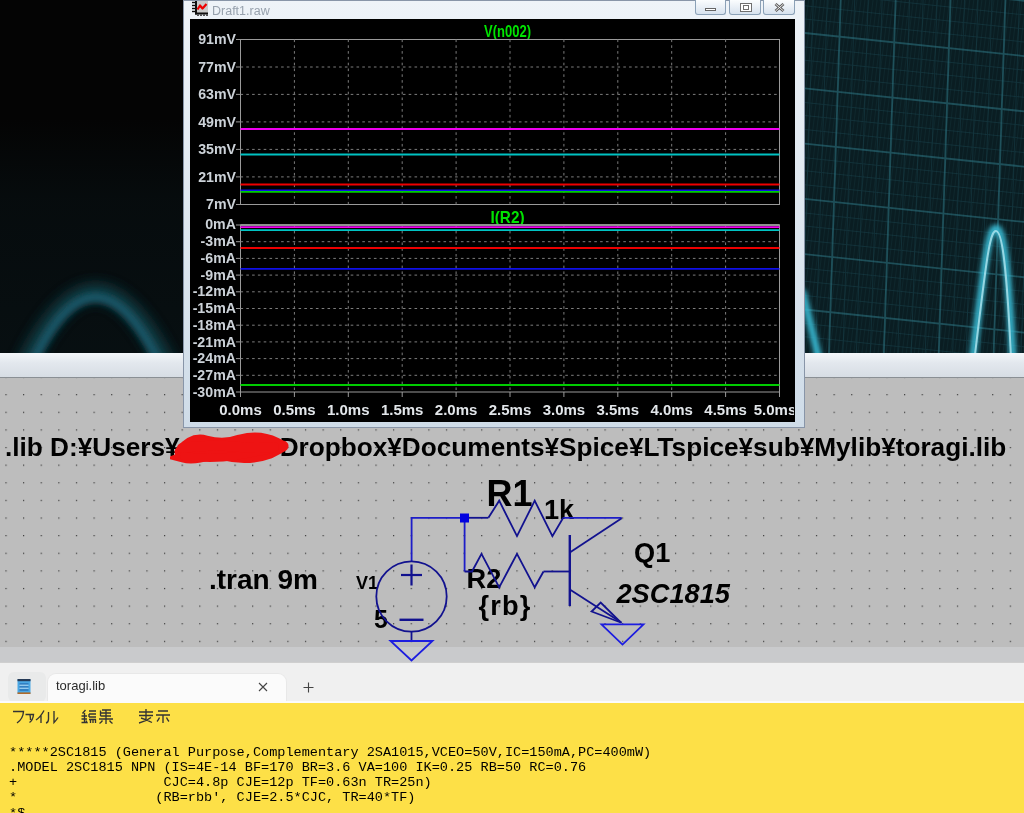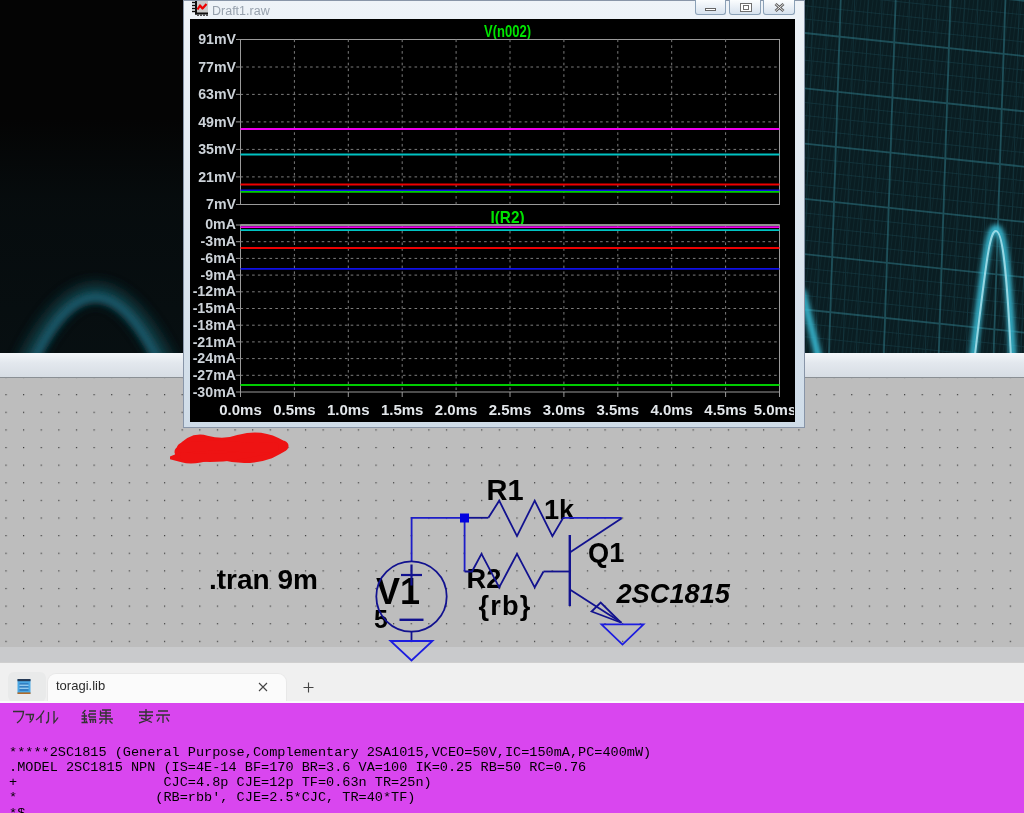--- a/index.html
+++ b/index.html
@@ -112,28 +112,29 @@
   <svg class="abs" style="left:0;top:378px;" width="1024" height="285">
     <defs>
         <pattern id="dots" width="17.62" height="17.62" patternUnits="userSpaceOnUse" x="5.4" y="16.1">
           <rect x="0" y="0" width="1.2" height="1.2" fill="#3a3a3a"></rect>
         </pattern>
       </defs>
     <rect x="0" y="0" width="1024" height="285" fill="url(#dots)"></rect>
   </svg>
   <div class="abs" style="left:0;top:647px;width:1024px;height:15px;background:#c9cacc;"></div>
 
+  <div class="stxt" style="left:5px;top:433.6px;font-size:26.2px;">.lib D:¥Users¥<span style="display:inline-block;width:100px;"></span>Dropbox¥Documents¥Spice¥LTspice¥sub¥Mylib¥toragi.lib</div>
   <div class="stxt" style="left:209px;top:566px;font-size:28px;">.tran 9m</div>
-  <div class="stxt" style="left:486.5px;top:475.5px;font-size:29px;">R1</div>
+  <div class="stxt" style="left:486.5px;top:475.5px;font-size:36px;">R1</div>
   <div class="stxt" style="left:544px;top:496px;font-size:27.2px;">1k</div>
   <div class="stxt" style="left:466.5px;top:564.8px;font-size:27.2px;">R2</div>
   <div class="stxt" style="left:478.5px;top:591.5px;font-size:27.2px;letter-spacing:1.2px;">{rb}</div>
-  <div class="stxt" style="left:376px;top:574px;font-size:36px;">V1</div>
+  <div class="stxt" style="left:356px;top:574px;font-size:18px;">V1</div>
   <div class="stxt" style="left:374px;top:607px;font-size:25px;">5</div>
-  <div class="stxt" style="left:588px;top:539px;font-size:27.2px;">Q1</div>
+  <div class="stxt" style="left:634px;top:539px;font-size:27.2px;">Q1</div>
   <div class="stxt" style="left:616.5px;top:580px;font-size:27.2px;font-style:italic;">2SC1815</div>
 
   <svg class="abs" style="left:330px;top:490px;" width="340" height="175" viewBox="330 490 340 175" fill="none">
     <g stroke="#1d1dc8" stroke-width="1.8">
       <polyline points="411.6,562 411.6,517.8 464.6,517.8"></polyline>
       <line x1="464.6" y1="518" x2="464.6" y2="571.5"></line>
       <line x1="563.2" y1="517.8" x2="621.7" y2="517.8"></line>
     </g>
     <g stroke="#12128f" stroke-width="1.8">
       <line x1="464.6" y1="517.8" x2="488.4" y2="517.8"></line>
@@ -336,21 +337,21 @@
           <text x="373.9" y="398">3.0ms</text>
             <text x="427.8" y="398">3.5ms</text>
             <text x="481.7" y="398">4.0ms</text>
           <text x="535.6" y="398">4.5ms</text>
             <text x="585" y="398">5.0ms</text>
         </g>
       </svg>
     </div>
   </div>
 
-  <div class="abs" id="notepad" style="left:0;top:662px;width:1024px;height:151px;background:#d946ef;border-top:1px solid #cfcfcf;box-sizing:border-box;">
+  <div class="abs" id="notepad" style="left:0;top:662px;width:1024px;height:151px;background:#fde047;border-top:1px solid #cfcfcf;box-sizing:border-box;">
 
     <div class="abs" style="left:0;top:0;width:1024px;height:39px;background:#f0f0f0;"></div>
 
     <div class="abs" style="left:8px;top:9px;width:38px;height:30px;background:#e9eaea;border-radius:6px;"></div>
 
     <div class="abs" style="left:47px;top:10px;width:240px;height:29px;background:#fbfbfb;border:1px solid #e8e8e8;border-bottom:none;border-radius:9px 9px 0 0;box-sizing:border-box;"></div>
     <div class="abs" style="left:0;top:38px;width:1024px;height:2px;background:#fbfbfb;"></div>
 
     <svg class="abs" style="left:17px;top:15px;" width="14" height="17" viewBox="0 0 14 17">
       <rect x="0.5" y="1" width="13" height="15" rx="1" fill="#4aa7e4"></rect>

